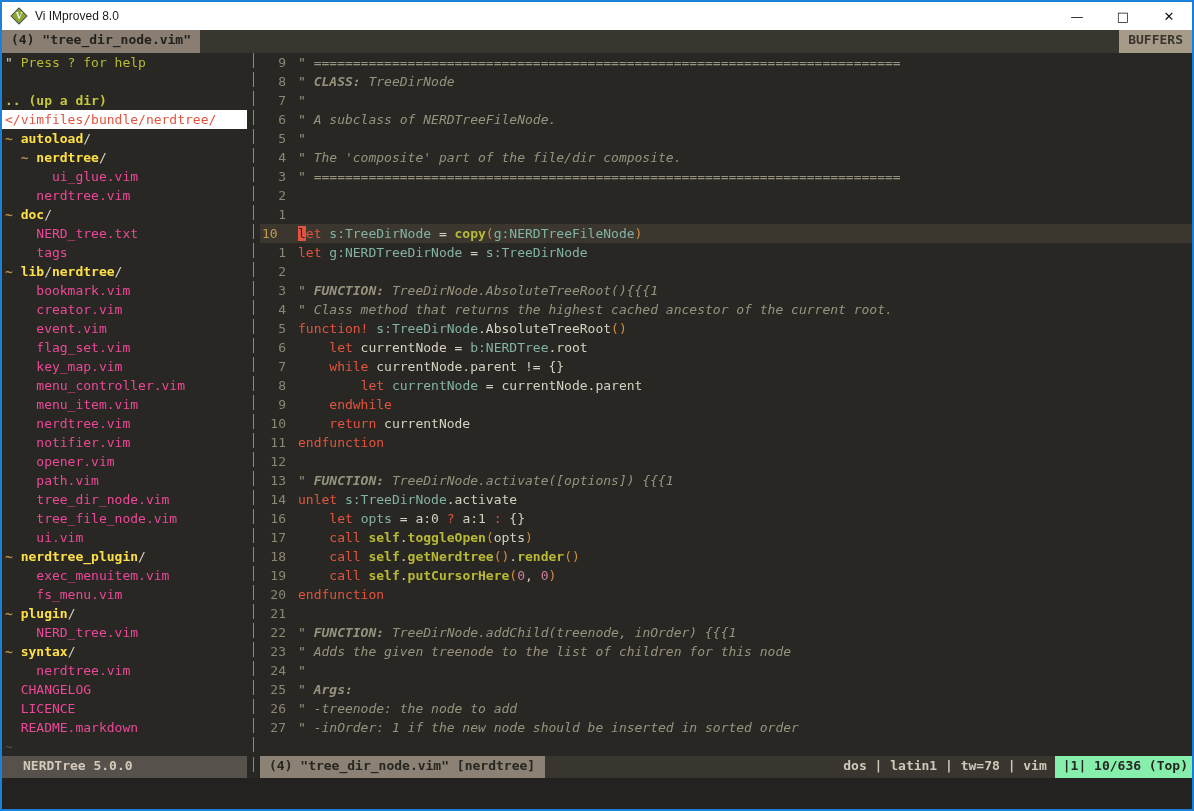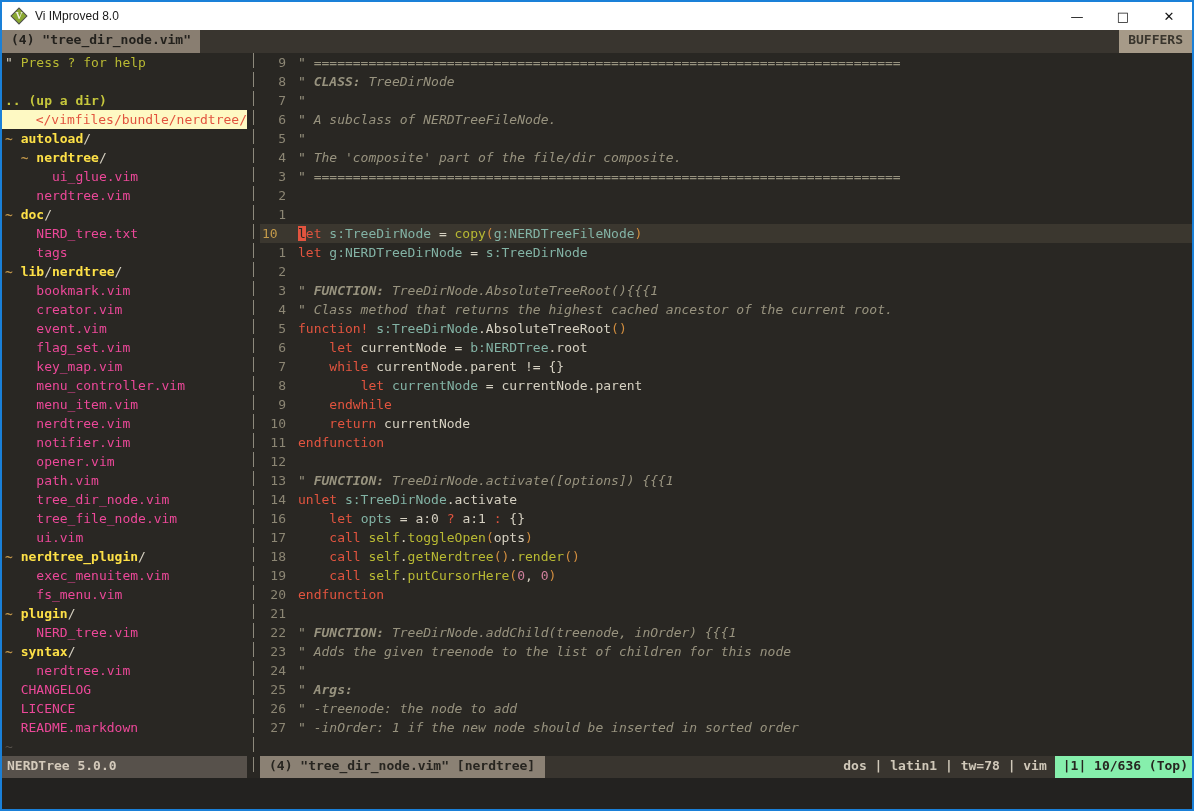--- a/index.html
+++ b/index.html
@@ -21,49 +21,49 @@
             font-family:"DejaVu Sans", sans-serif; font-size:13px; color:#111; cursor:default;}
   
   .tabline{ height:23px; background:#39352f; display:flex; flex:0 0 auto; align-items:stretch;}
   .tab{ background:#897e71; color:#23211d; font-weight:bold; padding:2px 9px 0 9px; white-space:pre;}
   .tab-fill{ flex:1; }
   .buffers{ background:#a69a88; color:#39352d; font-weight:bold; padding:2px 9px 0 9px;}
   
   .content{ flex:0 0 703px; display:flex; overflow:hidden;}
   .tree{ width:245px; flex:0 0 245px; overflow:hidden;}
   .trow{ height:19px; line-height:19px; white-space:pre; padding-left:3px; overflow:hidden;}
-  .trow.selrow{ background:#fef9c3;text-align:right; }
+  .trow.selrow{ background:#ffffff; }
   .help{ color:#b9ba33; }
   .updir{ color:#c6c73c; font-weight:bold; }
   .dir{ color:#fde047; font-weight:bold; }
   .tilde{ color:#c09549; font-weight:bold; }
   .file{ color:#ec4899; }
   .sel{ color:#e2543f; }
   .filler{ color:#55514a; }
   .vsep{ width:13px; flex:0 0 13px;
     background-image:repeating-linear-gradient(to bottom,#8d897c 0 15px,transparent 15px 19px);
     background-size:1px 100%; background-repeat:no-repeat; background-position:6px 0;}
   .editor{ flex:1; overflow:hidden;}
   .cl{ height:19px; line-height:19px; display:flex; white-space:pre;}
   .cl.cur{ background:#3b372f; }
   .ln{ flex:0 0 24px; text-align:right; color:#8c8674; margin-left:2px;}
   .cl.cur .ln{ text-align:left; color:#c49a4a; }
   .code{ margin-left:12px; white-space:pre;}
   .kw{ color:#e2543f; }
   .id{ color:#83b3a5; }
-  .fn{ color:#b9ba33; font-weight:normal; }
+  .fn{ color:#b9ba33; font-weight:bold; }
   .par{ color:#d28e3f; }
   .num{ color:#ce7f9c; }
   .txt{ color:#d6d1c2; }
   .cmt{ color:#98937f; font-style:italic; }
   .cmtb{ color:#98937f; font-style:italic; font-weight:bold;margin-top:22px; }
   .cursor{ background:#e2543f; color:#292723; }
   
   .statusline{ height:22px; flex:0 0 22px; display:flex; font-weight:bold;}
-  .st-tree{ width:245px; flex:0 0 245px; background:#57514b; color:#d4cabb; padding:2px 0 0 5px; white-space:pre;}
+  .st-tree{ width:245px; flex:0 0 245px; background:#57514b; color:#d4cabb; padding:2px 0 0 21px; white-space:pre;}
   .st-gap{ width:13px; flex:0 0 13px; background:#292723;
     background-image:linear-gradient(#8d897c,#8d897c); background-size:1px 15px;
     background-repeat:no-repeat; background-position:6px 1px;}
   .st-left{ background:#8b8174; color:#272520; padding:2px 10px 0 9px; white-space:pre;}
   .st-mid{ flex:1; background:#39352f; color:#d0c8b9; text-align:right; padding:2px 8px 0 13px; white-space:pre;}
   .st-right{ background:#86efac; color:#272520; padding:2px 4px 0 8px; white-space:pre;}
   
   .cmdline{ flex:1; background:#232220; }
 </style>
 </head>

